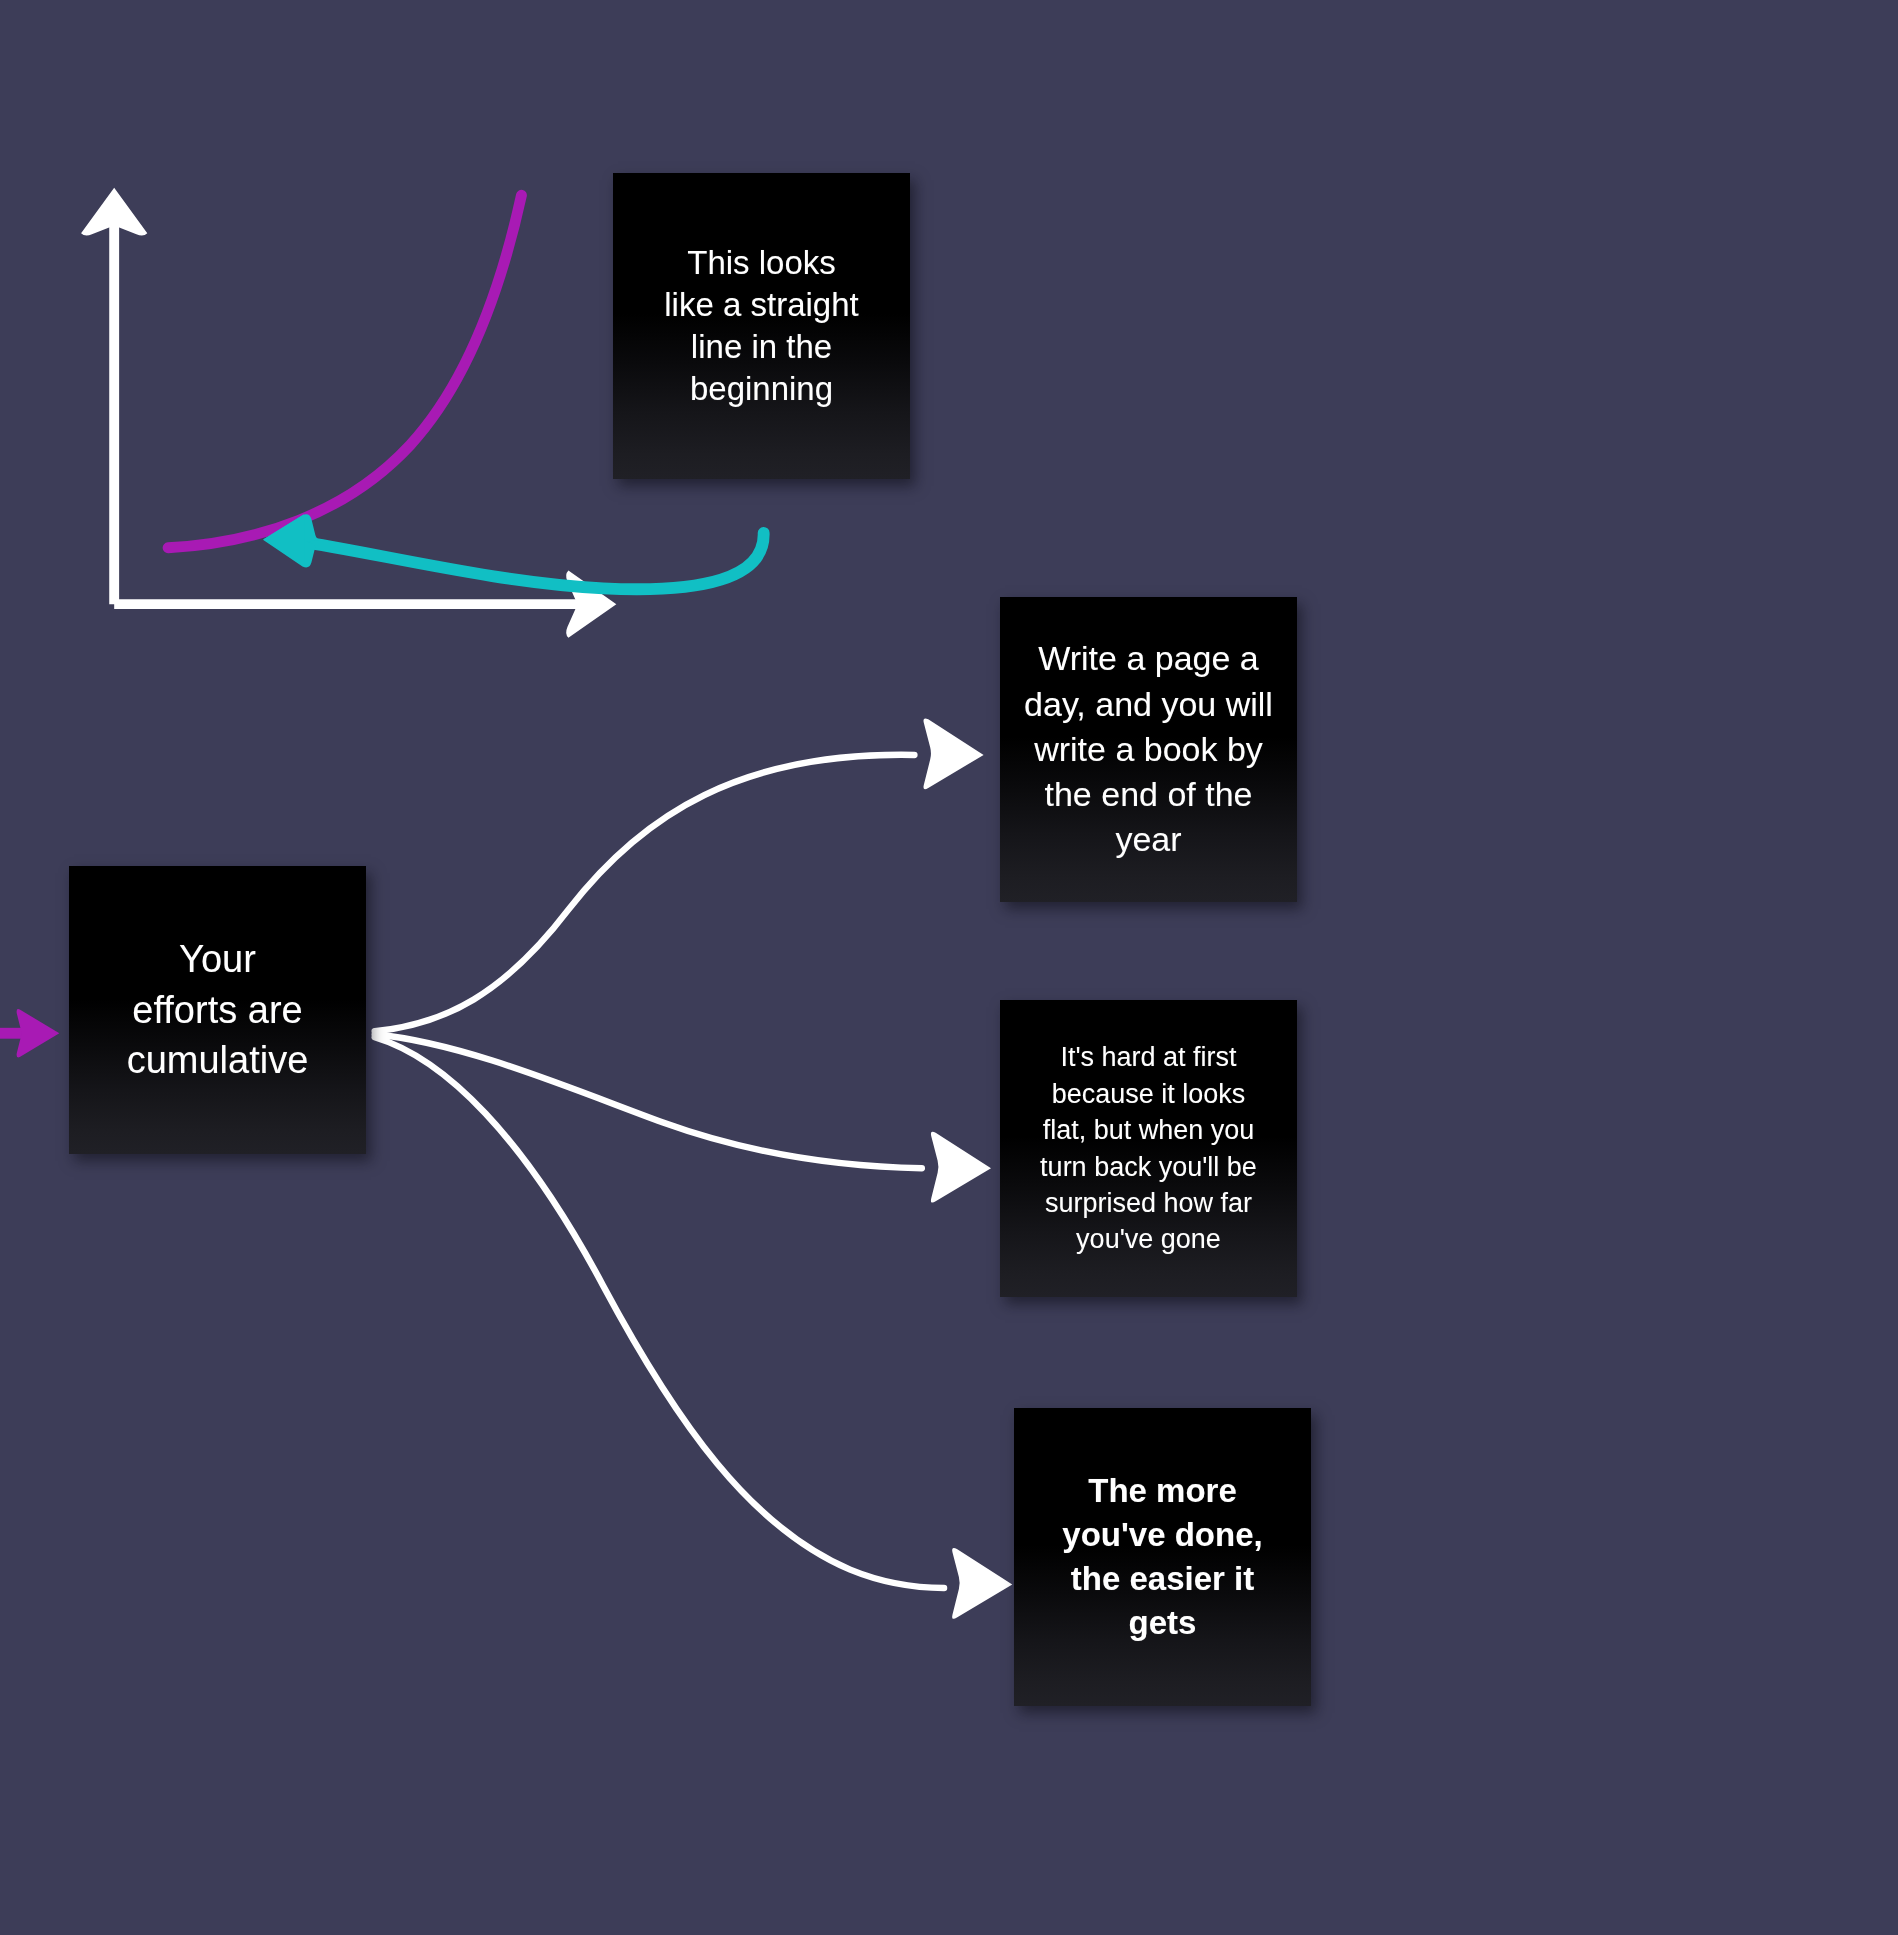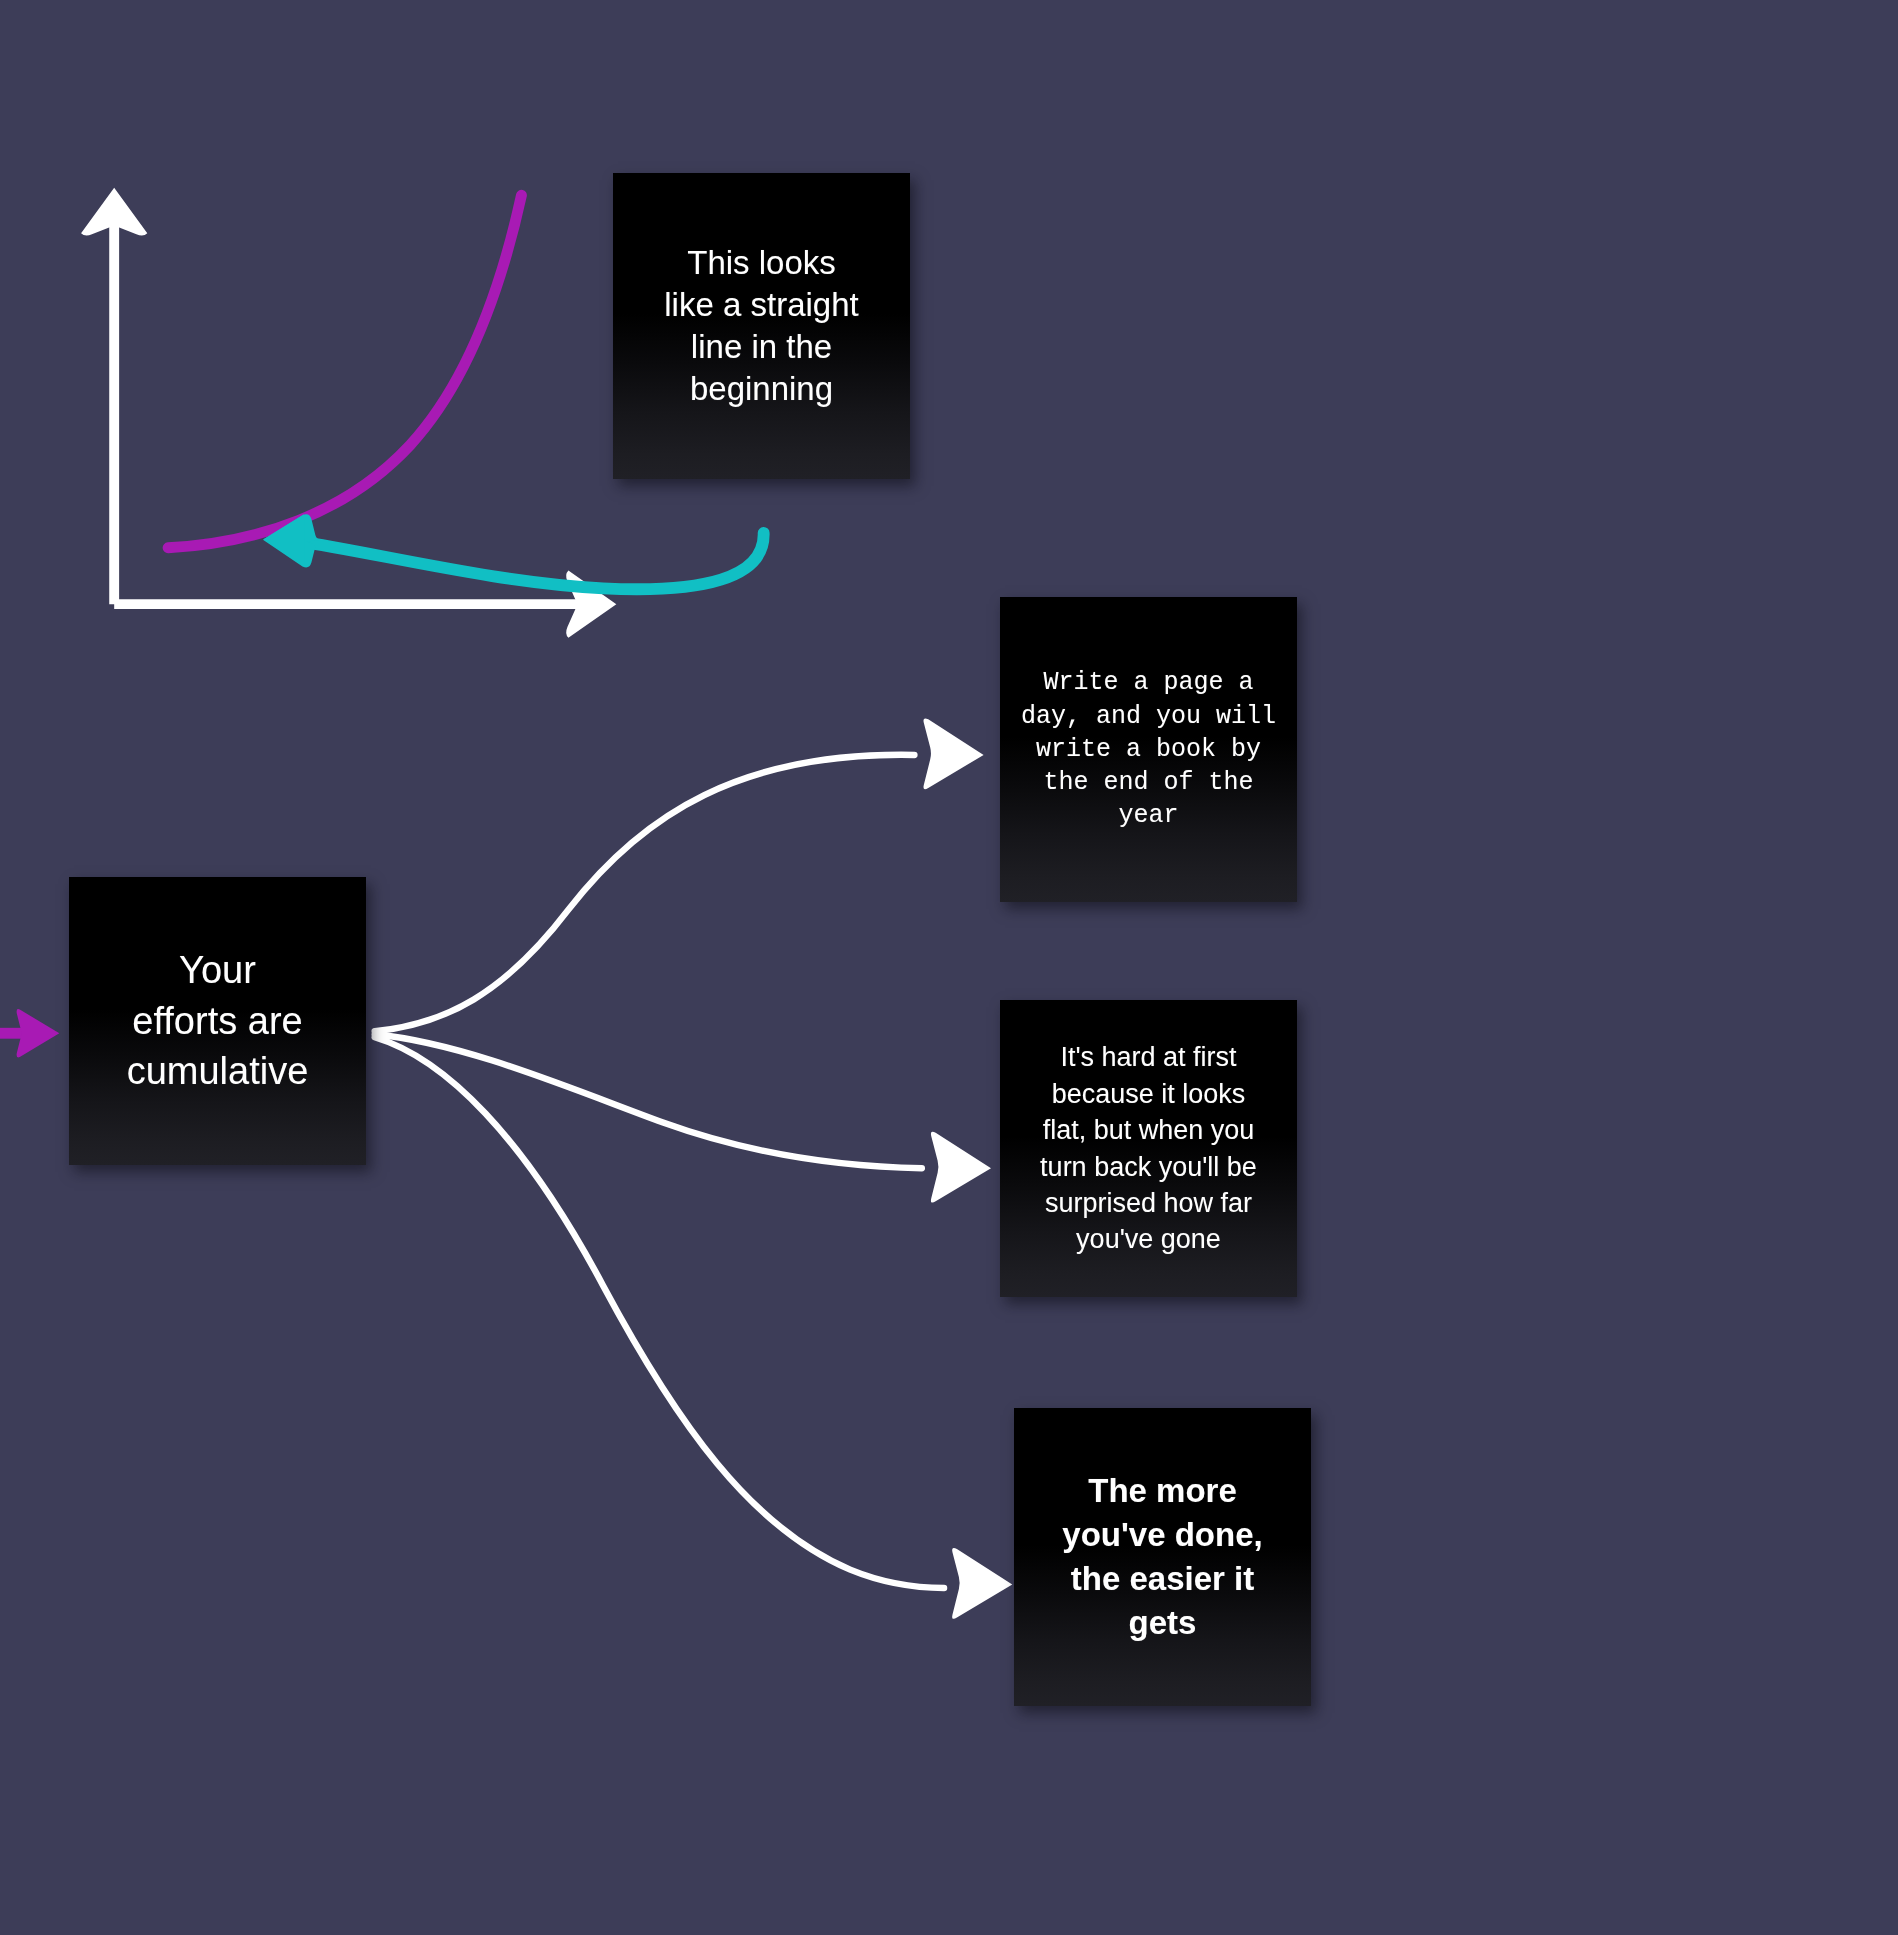--- a/index.html
+++ b/index.html
@@ -52,28 +52,28 @@
     white-space: pre-line;
     text-shadow: 0 0 1px rgba(255,255,255,0.25);
   }
   
   #note-straight-line {
     left: 613px; top: 173px; width: 297px; height: 306px;
   }
   #note-straight-line .note-text { font-size: 33px; line-height: 1.28; }
 
   #note-cumulative {
-    left: 69px; top: 866px; width: 297px; height: 288px; margin-top: 11px;
+    left: 69px; top: 866px; width: 297px; height: 288px;
   }
   #note-cumulative .note-text { font-size: 38px; line-height: 1.33; }
 
   #note-write-page {
     left: 1000px; top: 597px; width: 297px; height: 305px;
   }
-  #note-write-page .note-text { font-size: 25px; line-height: 1.33; font-family: Liberation Mono, monospace; }
+  #note-write-page .note-text { font-size: 34px; line-height: 1.33; }
 
   #note-hard-at-first {
     left: 1000px; top: 1000px; width: 297px; height: 297px;
   }
   #note-hard-at-first .note-text { font-size: 27px; line-height: 1.35; text-align: center; }
 
   #note-more-done {
     left: 1014px; top: 1408px; width: 297px; height: 298px;
   }
   #note-more-done .note-text { font-size: 33px; line-height: 1.33; font-weight: bold; }

